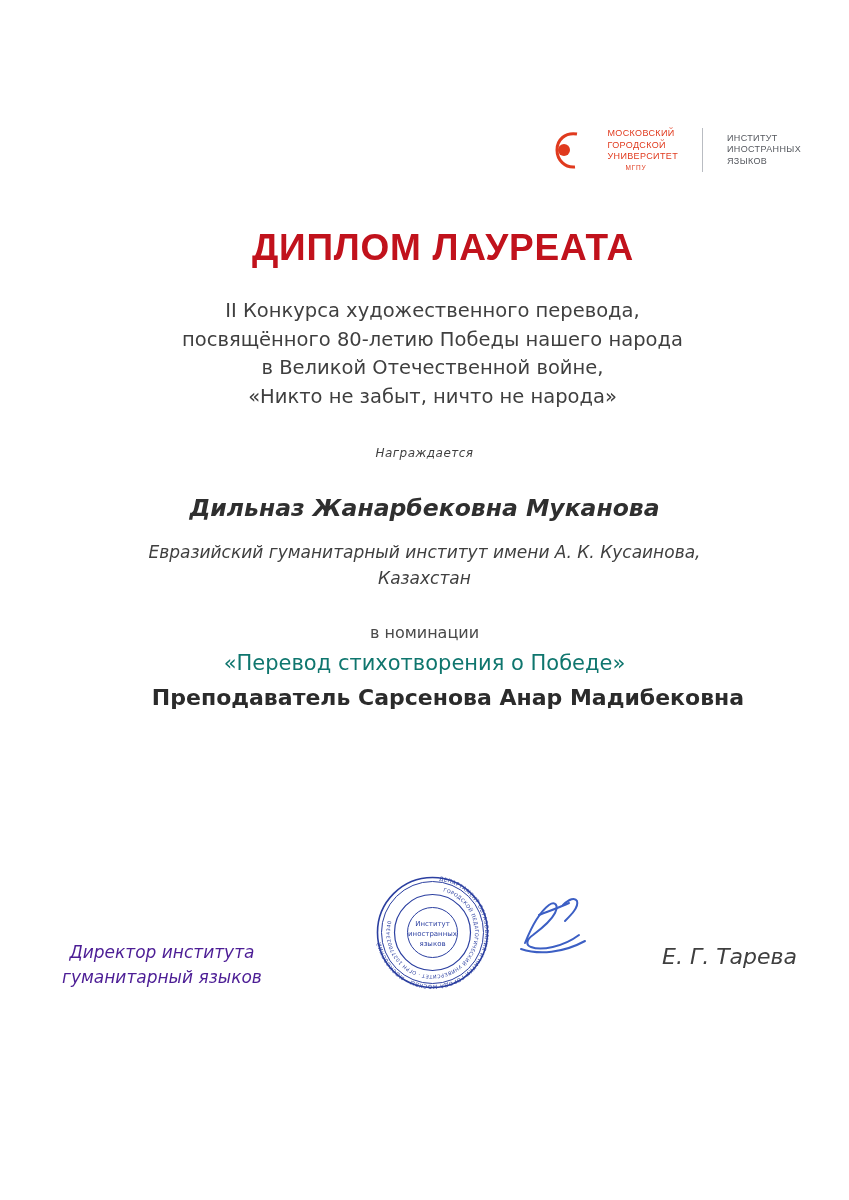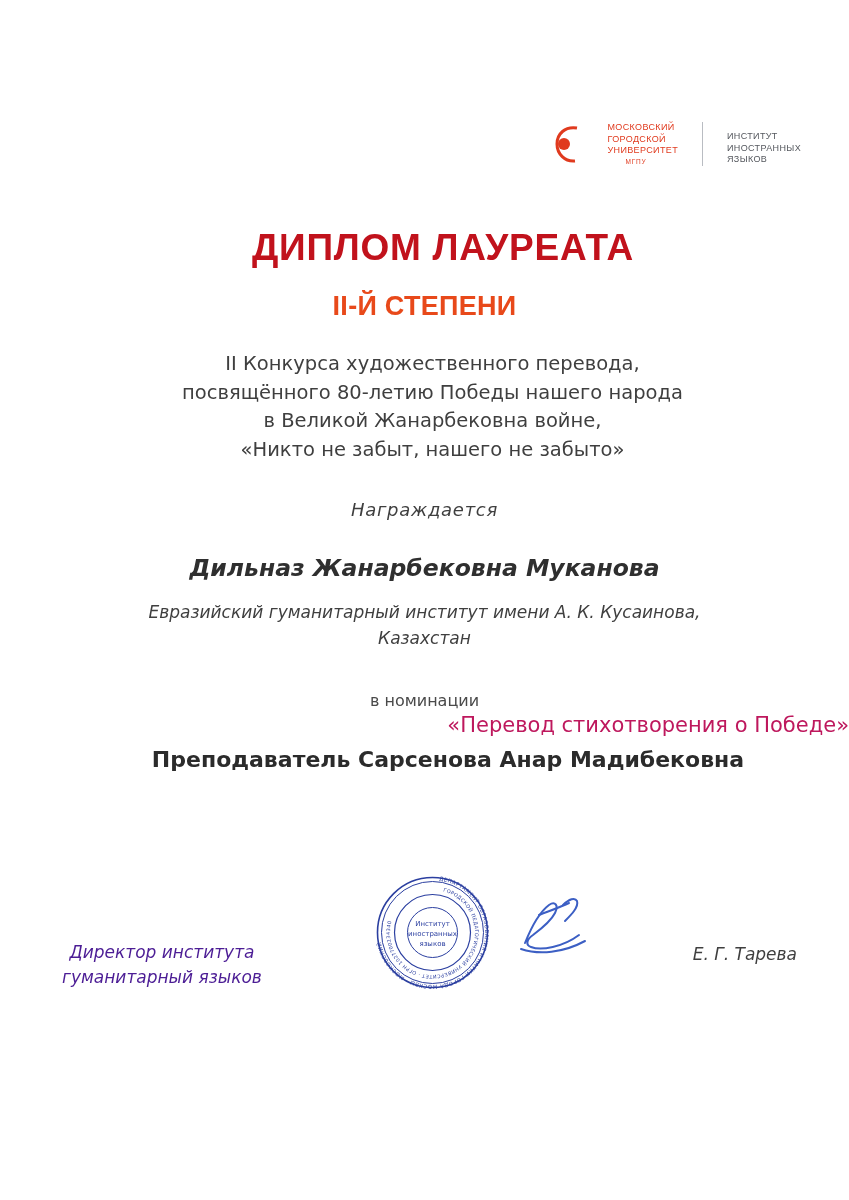--- a/index.html
+++ b/index.html
@@ -29,23 +29,23 @@
     top: 14px;
     width: 120px;
     height: 185px;
   }
   .emblem svg { display: block; }
 
   
   .mgpu-logo {
     position: absolute;
     right: 48px;
-    top: 122px;
+    top: 128px;
     display: flex;
-    align-items: flex-end;
+    align-items: center;
     gap: 20px;
   }
   .mgpu-mark {
     width: 34px;
     height: 44px;
     flex: none;
   }
   .mgpu-text {
     font-size: 9px;
     line-height: 1.28;
@@ -107,21 +107,21 @@
     margin-top: 28px;
     font-size: 19.5px;
     line-height: 1.48;
     color: #3f3f3f;
     font-family: "DejaVu Sans", sans-serif;
   }
   .contest div { white-space: nowrap; padding-left: 16px; }
 
   .awarded-label {
     margin-top: 34px;
-    font-size: 18px;
+    font-size: 12px;
     font-style: italic;
     color: #3f3f3f;
     letter-spacing: 0.04em;
   }
 
   .recipient {
     margin-top: 34px;
     font-size: 23.5px;
     font-weight: bold;
     font-style: italic;
@@ -130,29 +130,28 @@
 
   .affiliation {
     margin-top: 18px;
     font-size: 17px;
     font-style: italic;
     line-height: 1.5;
     color: #3f3f3f;
   }
 
   .nomination-label {
-    margin-top: 40px;
+    margin-top: 32px;
     font-size: 16px;
     color: #4a4a4a;
   }
   .nomination-value {
-    margin-top: 3px;
+    margin-top: 9px;
     font-size: 21px;
-    color: #be185d;
-    text-align: right;
+    color: #0f766e;
   }
   .teacher {
     margin-top: 10px;
     font-size: 22px;
     font-weight: bold;
     color: #2b2b2b;
     padding-left: 47px;
   }
 
   
@@ -170,21 +169,21 @@
     font-size: 17px;
     font-style: italic;
     line-height: 1.45;
     color: #4c1d95;
     text-align: center;
   }
   .sign-name {
     position: absolute;
     right: 52px;
     top: 24px;
-    font-size: 17px;
+    font-size: 22px;
     font-style: italic;
     color: #3f3f3f;
   }
 
   
   .stamp {
     position: absolute;
     left: 370px;
     top: 870px;
     width: 125px;
@@ -218,27 +217,26 @@
     <div class="mgpu-divider"></div>
     <div class="mgpu-inst">
       <div>ИНСТИТУТ</div>
       <div>ИНОСТРАННЫХ</div>
       <div>ЯЗЫКОВ</div>
     </div>
   </div>
 
   <div class="content">
     <div class="title-main">ДИПЛОМ ЛАУРЕАТА</div>
-    <div class="title-sub">II-Й СТЕПЕНИ</div>
 
     <div class="contest">
       <div>II Конкурса художественного перевода,</div>
       <div>посвящённого 80-летию Победы нашего народа</div>
-      <div>в Великой Жанарбековна войне,</div>
-      <div>«Никто не забыт, нашего не забыто»</div>
+      <div>в Великой Отечественной войне,</div>
+      <div>«Никто не забыт, ничто не народа»</div>
     </div>
 
     <div class="awarded-label">Награждается</div>
     <div class="recipient">Дильназ Жанарбековна Муканова</div>
 
     <div class="affiliation">
       <div>Евразийский гуманитарный институт имени А. К. Кусаинова,</div>
       <div>Казахстан</div>
     </div>
 

